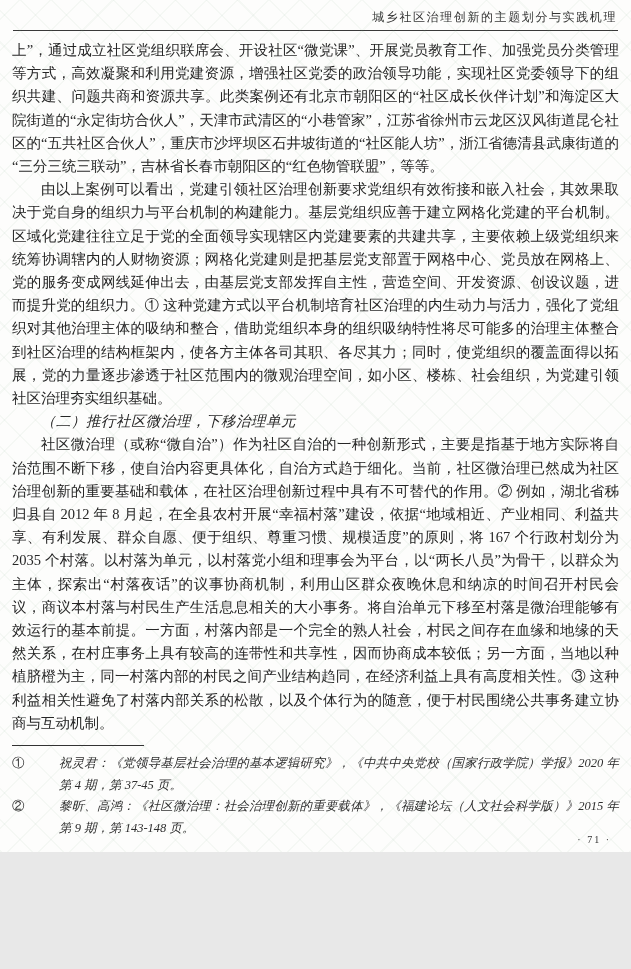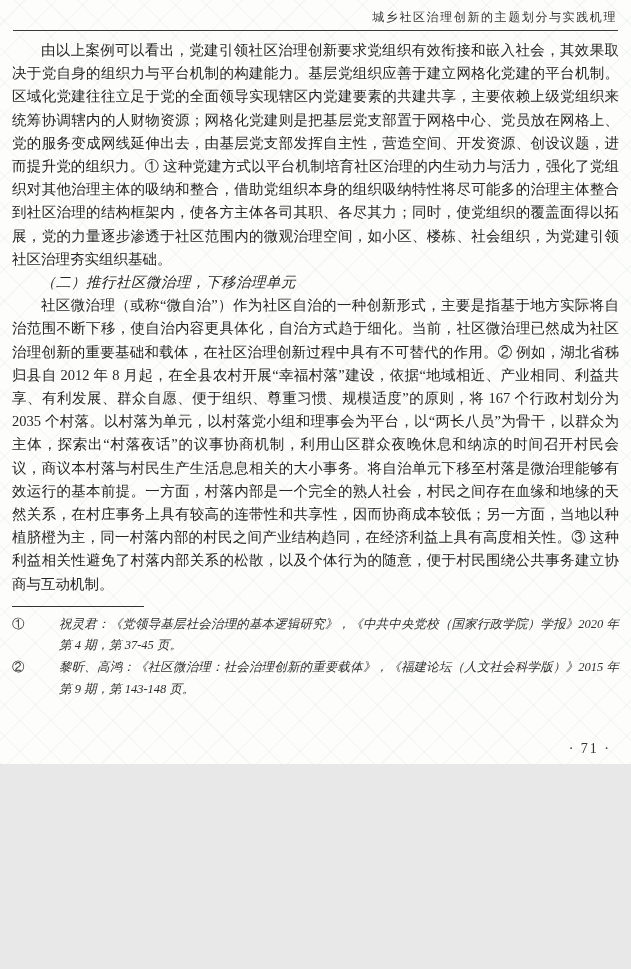--- a/index.html
+++ b/index.html
@@ -1,18 +1,18 @@
 <!DOCTYPE html>
 <html lang="zh"><head>
 <meta charset="utf-8">
 <style>
   html,body{margin:0;padding:0;background:#e8e8e8;}
   .page{
     position:relative;
-    width:631px;height:764px;
+    width:631px;height:852px;
     margin:0 auto;
     background:#fdfdfc;
     overflow:hidden;
     font-family:"Liberation Serif","DejaVu Serif",serif;
     color:#262626;
     box-sizing:border-box;
   }
   
   .watermark{
     position:absolute;inset:0;
@@ -75,37 +75,38 @@
   .footnote-text{
     flex:1;
     text-align:justify;
     text-justify:inter-ideograph;
     margin-left:20px;
   }
   .page-number{
     position:absolute;
     right:20px;
     bottom:7px;
-    font-size:14px;
+    font-size:10px;
     letter-spacing:2px;
     color:#333;
   }
 </style>
 </head>
 <body>
 
 <div class="page">
 
   <div class="watermark"></div>
 
   <div class="running-header">城乡社区治理创新的主题划分与实践机理</div>
 
   <hr class="header-rule">
 
   <div class="body-text">
+    <p>上”，通过成立社区党组织联席会、开设社区“微党课”、开展党员教育工作、加强党员分类管理等方式，高效凝聚和利用党建资源，增强社区党委的政治领导功能，实现社区党委领导下的组织共建、问题共商和资源共享。此类案例还有北京市朝阳区的“社区成长伙伴计划”和海淀区大院街道的“永定街坊合伙人”，天津市武清区的“小巷管家”，江苏省徐州市云龙区汉风街道昆仑社区的“五共社区合伙人”，重庆市沙坪坝区石井坡街道的“社区能人坊”，浙江省德清县武康街道的“三分三统三联动”，吉林省长春市朝阳区的“红色物管联盟”，等等。</p>
     <p class="para-indent">由以上案例可以看出，党建引领社区治理创新要求党组织有效衔接和嵌入社会，其效果取决于党自身的组织力与平台机制的构建能力。基层党组织应善于建立网格化党建的平台机制。区域化党建往往立足于党的全面领导实现辖区内党建要素的共建共享，主要依赖上级党组织来统筹协调辖内的人财物资源；网格化党建则是把基层党支部置于网格中心、党员放在网格上、党的服务变成网线延伸出去，由基层党支部发挥自主性，营造空间、开发资源、创设议题，进而提升党的组织力。① 这种党建方式以平台机制培育社区治理的内生动力与活力，强化了党组织对其他治理主体的吸纳和整合，借助党组织本身的组织吸纳特性将尽可能多的治理主体整合到社区治理的结构框架内，使各方主体各司其职、各尽其力；同时，使党组织的覆盖面得以拓展，党的力量逐步渗透于社区范围内的微观治理空间，如小区、楼栋、社会组织，为党建引领社区治理夯实组织基础。</p>
     <p class="section-heading">（二）推行社区微治理，下移治理单元</p>
     <p class="para-indent">社区微治理（或称“微自治”）作为社区自治的一种创新形式，主要是指基于地方实际将自治范围不断下移，使自治内容更具体化，自治方式趋于细化。当前，社区微治理已然成为社区治理创新的重要基础和载体，在社区治理创新过程中具有不可替代的作用。② 例如，湖北省秭归县自 2012 年 8 月起，在全县农村开展“幸福村落”建设，依据“地域相近、产业相同、利益共享、有利发展、群众自愿、便于组织、尊重习惯、规模适度”的原则，将 167 个行政村划分为 2035 个村落。以村落为单元，以村落党小组和理事会为平台，以“两长八员”为骨干，以群众为主体，探索出“村落夜话”的议事协商机制，利用山区群众夜晚休息和纳凉的时间召开村民会议，商议本村落与村民生产生活息息相关的大小事务。将自治单元下移至村落是微治理能够有效运行的基本前提。一方面，村落内部是一个完全的熟人社会，村民之间存在血缘和地缘的天然关系，在村庄事务上具有较高的连带性和共享性，因而协商成本较低；另一方面，当地以种植脐橙为主，同一村落内部的村民之间产业结构趋同，在经济利益上具有高度相关性。③ 这种利益相关性避免了村落内部关系的松散，以及个体行为的随意，便于村民围绕公共事务建立协商与互动机制。</p>
   </div>
 
   <div class="footnote-block">
     <hr class="footnote-divider">
 
     <div class="footnote-item">
       <span class="footnote-marker">①</span>

